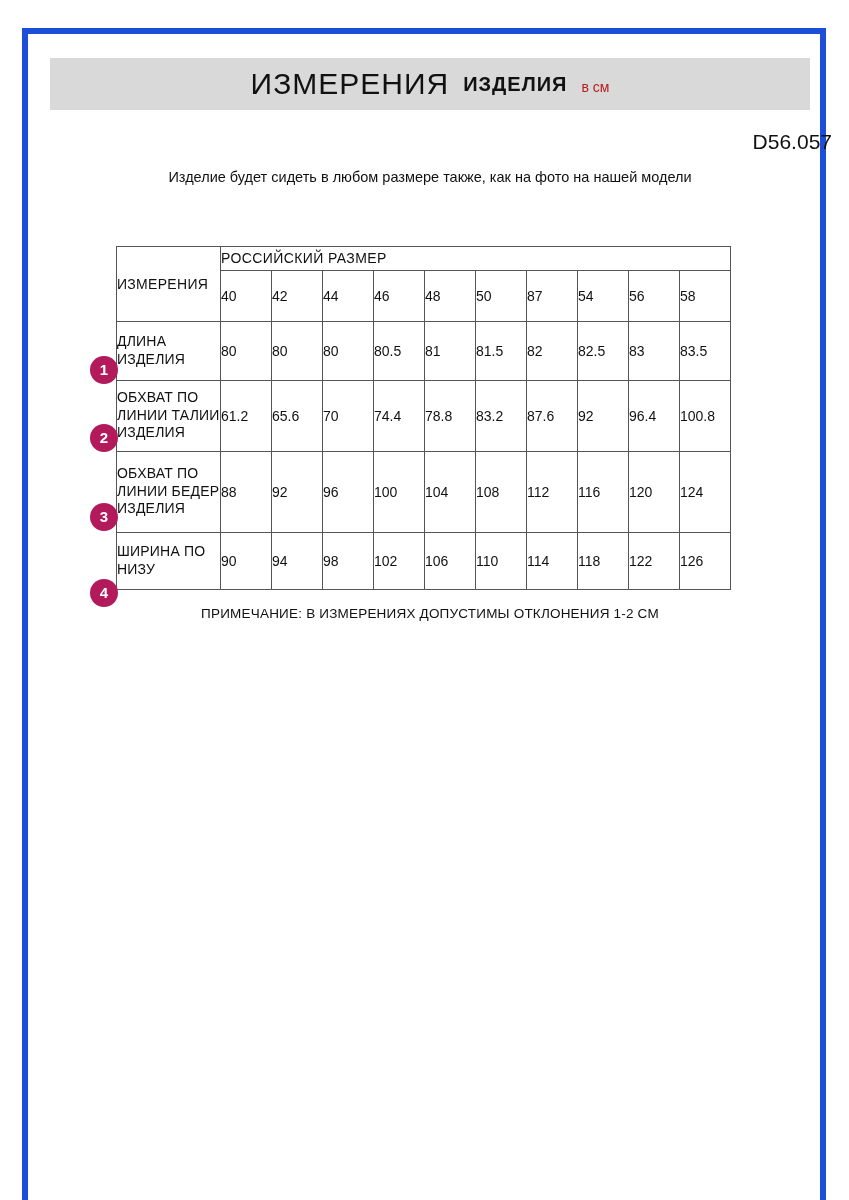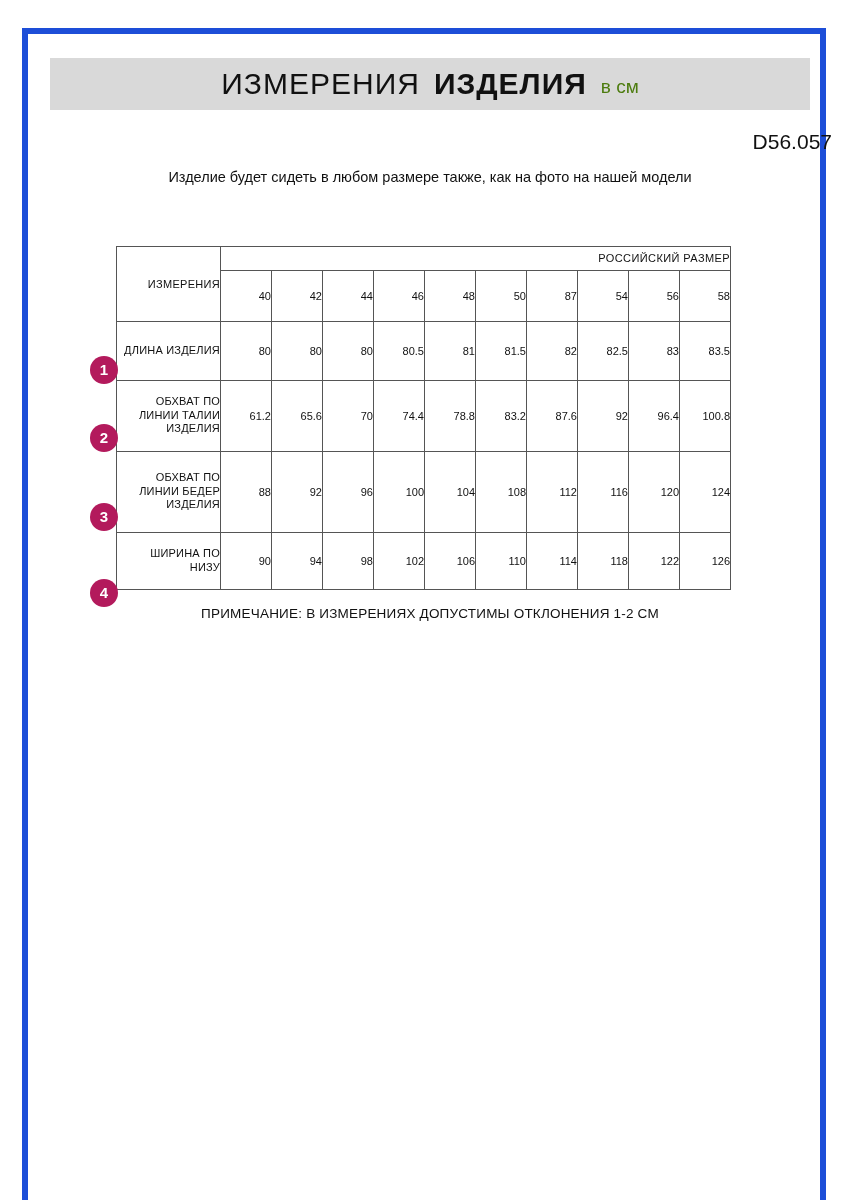--- a/index.html
+++ b/index.html
@@ -39,28 +39,28 @@
     align-items: center;
     justify-content: center;
     gap: 14px;
   }
   .title-main {
     font-size: 30px;
     letter-spacing: 1px;
     color: #111111;
   }
   .title-strong {
-    font-size: 30px;
+    font-size: 20px;
     font-weight: bold;
     letter-spacing: 1px;
     color: #111111;
   }
   .title-unit {
-    font-size: 19px;
-    color: #4d7c0f;
+    font-size: 14px;
+    color: #b91c1c;
     padding-top: 6px;
   }
   .article-code {
     text-align: right;
     font-size: 21px;
     color: #111111;
     margin-top: 20px;
   }
   .fit-note {
     text-align: center;
@@ -75,23 +75,23 @@
     margin: 58px 0 0 0;
   }
   table.size-table {
     border-collapse: collapse;
     margin-left: 88px;
     table-layout: fixed;
   }
   table.size-table td,
   table.size-table th {
     border: 1px solid #555555;
-    text-align: right;
+    text-align: left;
     vertical-align: middle;
-    font-size: 11px;
+    font-size: 14px;
     color: #111111;
     font-weight: normal;
     padding: 0;
   }
   .col-label { width: 104px; }
   .col-size { width: 51px; }
   .ru-head {
     height: 22px;
     font-size: 11.5px;
     letter-spacing: 0.4px;

